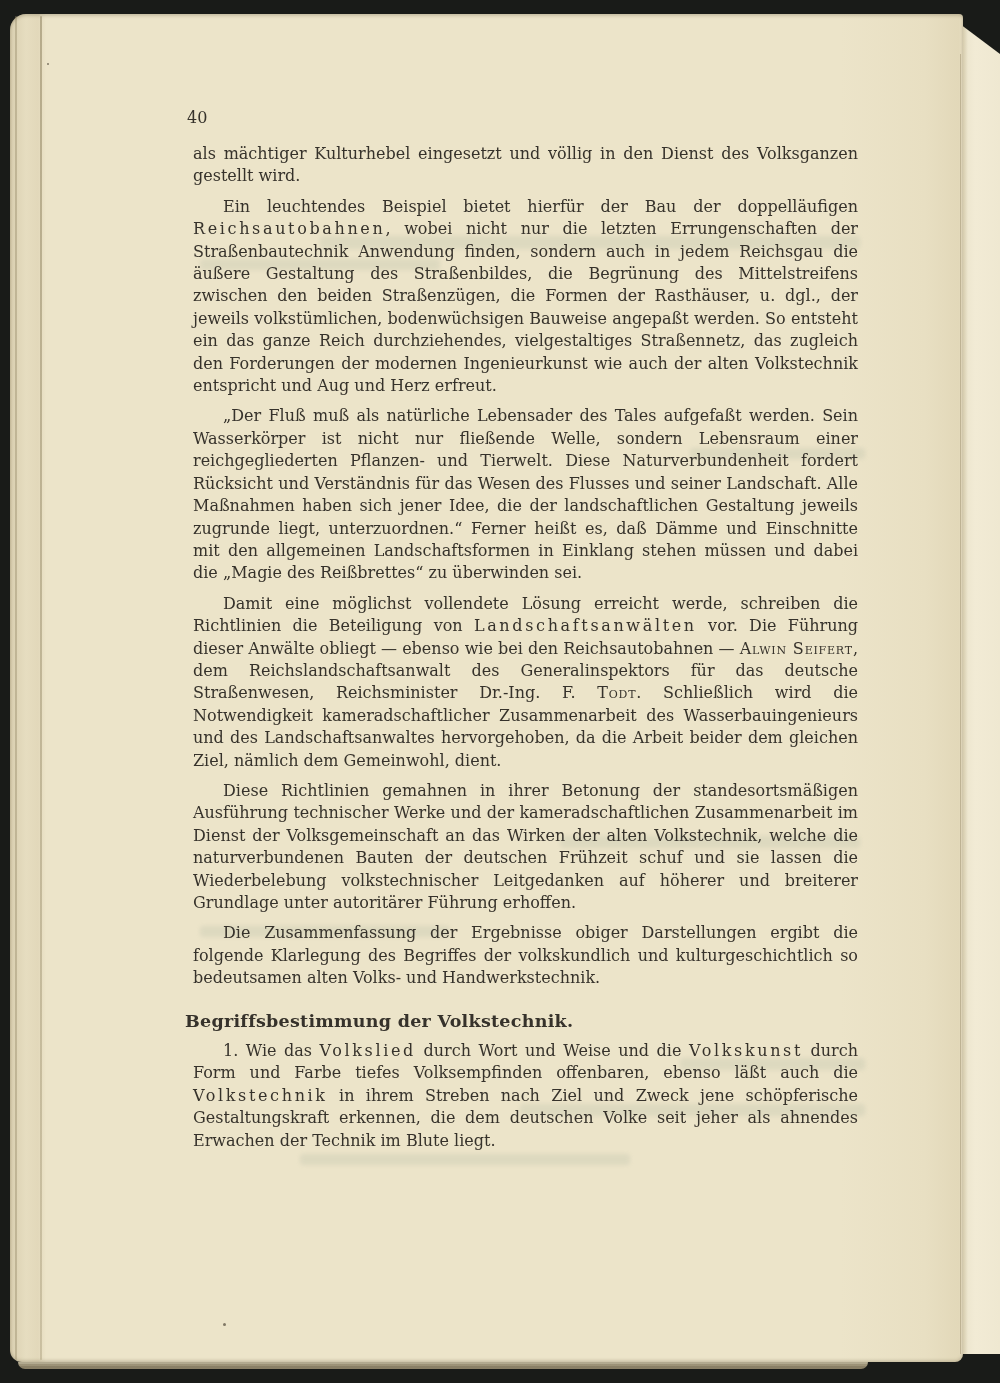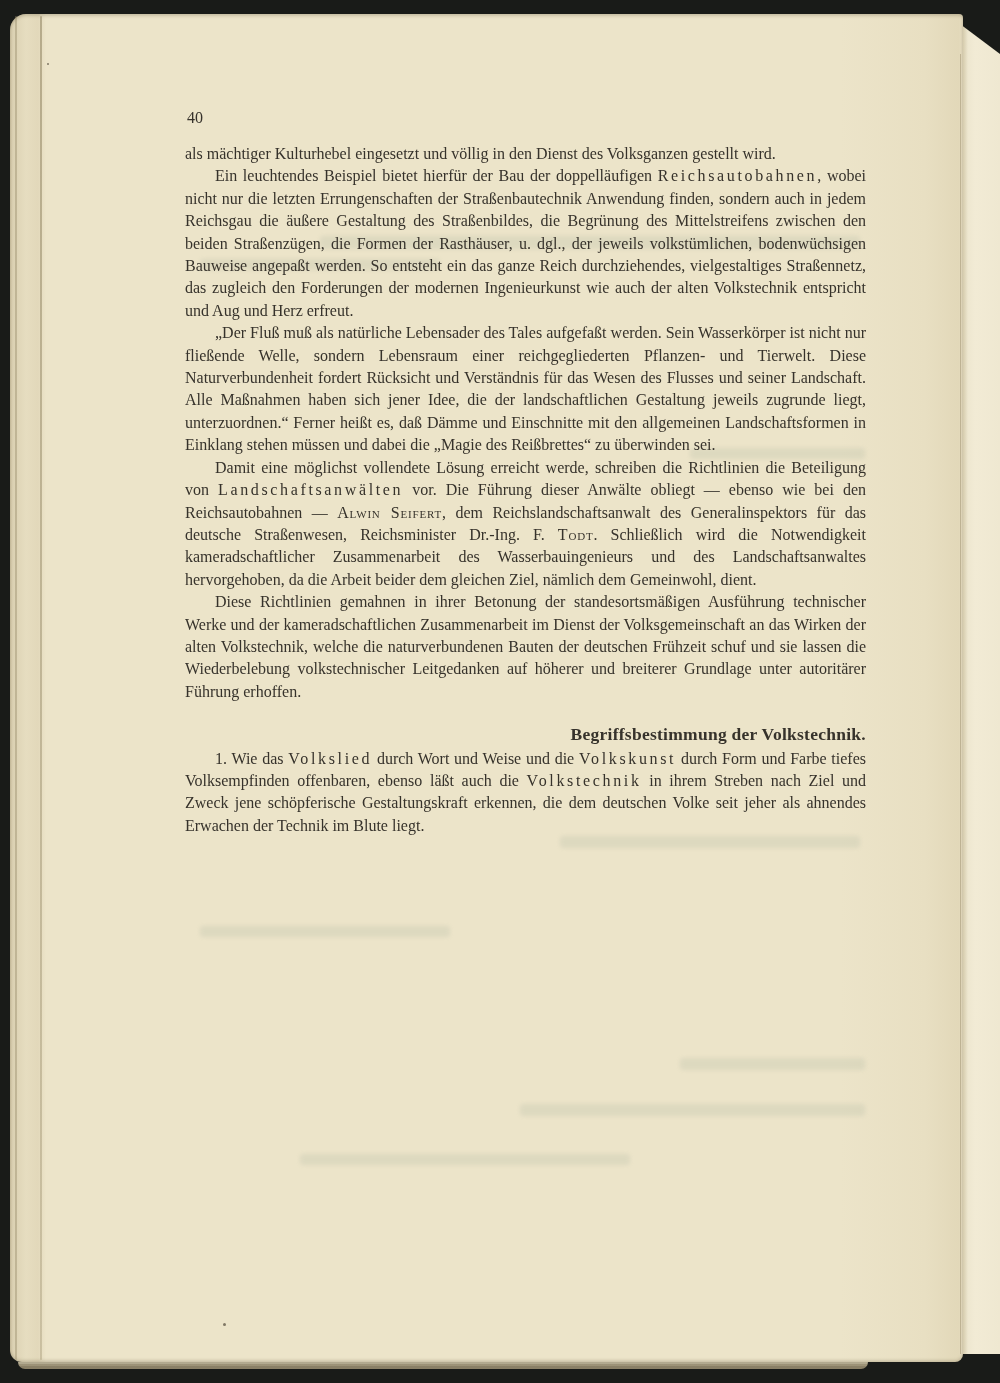--- a/index.html
+++ b/index.html
@@ -1,21 +1,21 @@
 <!DOCTYPE html>
 <html style="--surround: #191b18; --paper: #ece4c9; --paper-edge: #f2ebd5; --ink: #36322b;"><head>
 <meta charset="utf-8">
 <style>
   :root{
     --surround:#191b18;
     --paper:#ece4c9;
     --paper-edge:#f2ebd5;
     --ink:#36322b;
   }
-  *{box-sizing:border-box;font-family:Liberation Serif, serif;}
+  *{box-sizing:border-box;}
   html,body{margin:0;padding:0;}
   body{
     width:1000px;height:1383px;
     position:relative;overflow:hidden;
     background:var(--surround);
     font-family:"DejaVu Serif","Liberation Serif",serif;
   }
   
   .facing-page{
     position:absolute;left:963px;top:24px;width:37px;height:1330px;
@@ -49,27 +49,27 @@
   .ghost{position:absolute;background:rgba(118,136,120,.12);filter:blur(2px);border-radius:4px;}
   .speck{position:absolute;width:3px;height:3px;border-radius:50%;background:rgba(70,62,48,.65);}
   
   .text-col{
     position:absolute;left:175px;top:93px;width:681px;
     color:var(--ink);font-size:16px;line-height:22.4px;
   }
   .header-row{position:relative;text-align:center;height:23px;margin-bottom:13px;}
   .page-number{position:absolute;left:2px;top:0;}
   .running-title{letter-spacing:.03em;}
-  .para{margin:0;text-align:justify;}
+  .para{margin:8px;text-align:justify;}
   .para.indent{text-indent:30px;}
   .spaced{letter-spacing:.165em;}
   .smallcaps{font-variant:small-caps;letter-spacing:.05em;}
   .section-heading{
     margin:20px 0 2px 0;font-size:17.5px;font-weight:bold;
-    text-align:right;letter-spacing:.015em;
+    text-align:left;letter-spacing:.015em;
   }
 </style>
 </head>
 <body>
 
 <div class="facing-page"></div>
 <div class="corner-wedge"></div>
 
 <div class="main-page">
 
@@ -92,20 +92,21 @@
   <div class="text-col">
     <div class="header-row">
       <span class="page-number">40</span>
     </div>
     <div>
         <p class="para"><span>als mächtiger Kulturhebel eingesetzt und völlig in den Dienst des Volksganzen gestellt wird.</span></p>
         <p class="para indent"><span>Ein leuchtendes Beispiel bietet hierfür der Bau der doppelläufigen </span><span class="spaced">Reichsautobahnen</span><span>, wobei nicht nur die letzten Errungenschaften der Straßenbautechnik Anwendung finden, sondern auch in jedem Reichsgau die äußere Gestaltung des Straßenbildes, die Begrünung des Mittelstreifens zwischen den beiden Straßenzügen, die Formen der Rasthäuser, u. dgl., der jeweils volkstümlichen, bodenwüchsigen Bauweise angepaßt werden. So entsteht ein das ganze Reich durchziehendes, vielgestaltiges Straßennetz, das zugleich den Forderungen der modernen Ingenieurkunst wie auch der alten Volkstechnik entspricht und Aug und Herz erfreut.</span></p>
         <p class="para indent"><span>„Der Fluß muß als natürliche Lebensader des Tales aufgefaßt werden. Sein Wasserkörper ist nicht nur fließende Welle, sondern Lebensraum einer reichgegliederten Pflanzen- und Tierwelt. Diese Naturverbundenheit fordert Rücksicht und Verständnis für das Wesen des Flusses und seiner Landschaft. Alle Maßnahmen haben sich jener Idee, die der landschaftlichen Gestaltung jeweils zugrunde liegt, unterzuordnen.“ Ferner heißt es, daß Dämme und Einschnitte mit den allgemeinen Landschaftsformen in Einklang stehen müssen und dabei die „Magie des Reißbrettes“ zu überwinden sei.</span></p>
         <p class="para indent"><span>Damit eine möglichst vollendete Lösung erreicht werde, schreiben die Richtlinien die Beteiligung von </span><span class="spaced">Landschaftsanwälten</span><span> vor. Die Führung dieser Anwälte obliegt — ebenso wie bei den Reichsautobahnen — </span><span class="smallcaps">Alwin Seifert</span><span>, dem Reichslandschaftsanwalt des Generalinspektors für das deutsche Straßenwesen, Reichsminister Dr.-Ing. F. </span><span class="smallcaps">Todt</span><span>. Schließlich wird die Notwendigkeit kameradschaftlicher Zusammenarbeit des Wasserbauingenieurs und des Landschaftsanwaltes hervorgehoben, da die Arbeit beider dem gleichen Ziel, nämlich dem Gemeinwohl, dient.</span></p>
         <p class="para indent"><span>Diese Richtlinien gemahnen in ihrer Betonung der standesortsmäßigen Ausführung technischer Werke und der kameradschaftlichen Zusammenarbeit im Dienst der Volksgemeinschaft an das Wirken der alten Volkstechnik, welche die naturverbundenen Bauten der deutschen Frühzeit schuf und sie lassen die Wiederbelebung volkstechnischer Leitgedanken auf höherer und breiterer Grundlage unter autoritärer Führung erhoffen.</span></p>
+        <p class="para indent"><span>Die Zusammenfassung der Ergebnisse obiger Darstellungen ergibt die folgende Klarlegung des Begriffes der volkskundlich und kulturgeschichtlich so bedeutsamen alten Volks- und Handwerkstechnik.</span></p>
         <h2 class="section-heading">Begriffsbestimmung der Volkstechnik.</h2>
         <p class="para indent"><span>1. Wie das </span><span class="spaced">Volkslied</span><span> durch Wort und Weise und die </span><span class="spaced">Volkskunst</span><span> durch Form und Farbe tiefes Volksempfinden offenbaren, ebenso läßt auch die </span><span class="spaced">Volkstechnik</span><span> in ihrem Streben nach Ziel und Zweck jene schöpferische Gestaltungskraft erkennen, die dem deutschen Volke seit jeher als ahnendes Erwachen der Technik im Blute liegt.</span></p>
       </div>
   </div>
 
 </div>
 
 <div class="bottom-stack"></div>
 
 </body></html>

